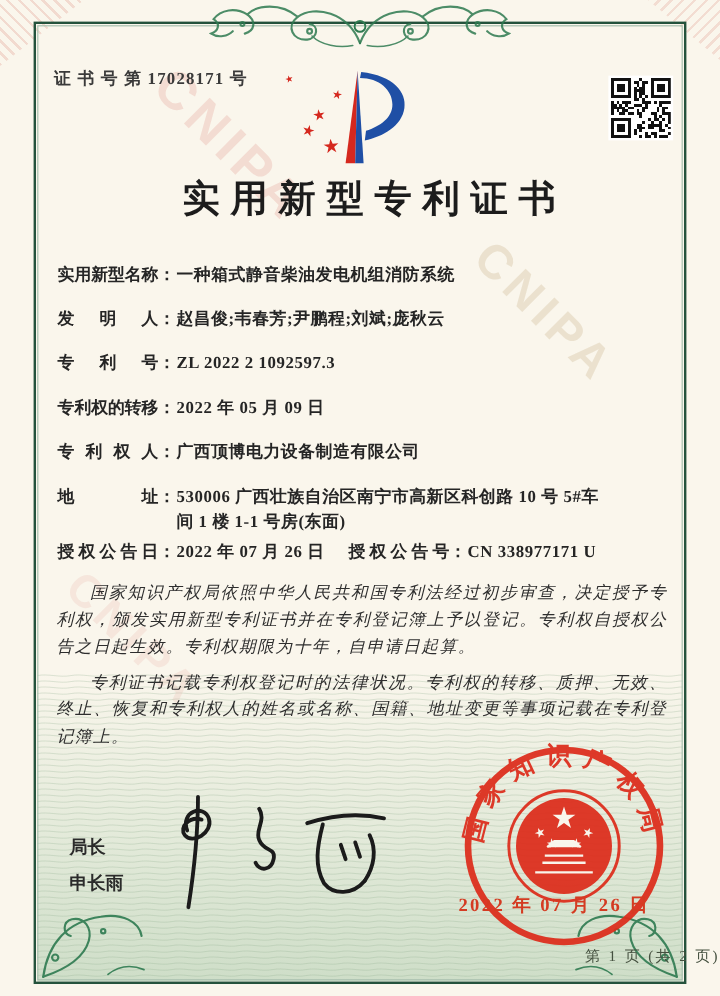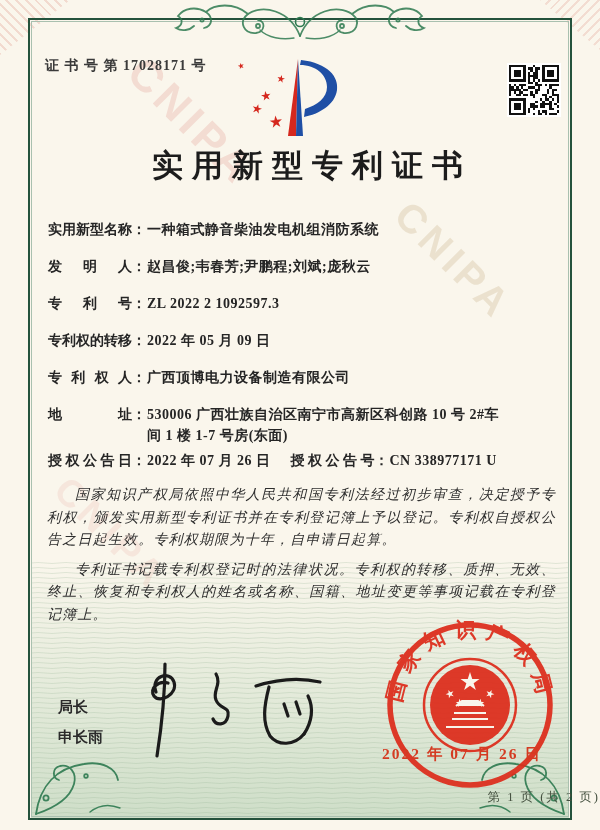--- a/index.html
+++ b/index.html
@@ -418,21 +418,21 @@
         <span class="fvalue">2022 年 05 月 09 日</span>
     </div>
     <div class="frow">
       <span class="flabel">专利权人</span>
         <span class="fcolon">：</span>
         <span class="fvalue">广西顶博电力设备制造有限公司</span>
     </div>
     <div class="frow address">
       <span class="flabel">地址</span>
         <span class="fcolon">：</span>
-        <span class="fvalue">530006 广西壮族自治区南宁市高新区科创路 10 号 2#车间 1 楼 1-7 号房(东面)</span>
+        <span class="fvalue">530006 广西壮族自治区南宁市高新区科创路 10 号 5#车间 1 楼 1-1 号房(东面)</span>
     </div>
     <div class="frow">
       <span class="flabel">授权公告日</span>
         <span class="fcolon">：</span>
         <span class="fvalue">2022 年 07 月 26 日</span>
       <span class="g2">
         <span class="flabel">授权公告号</span>
           <span class="fcolon">：</span>
           <span class="fvalue">CN 338977171 U</span>
       </span>

